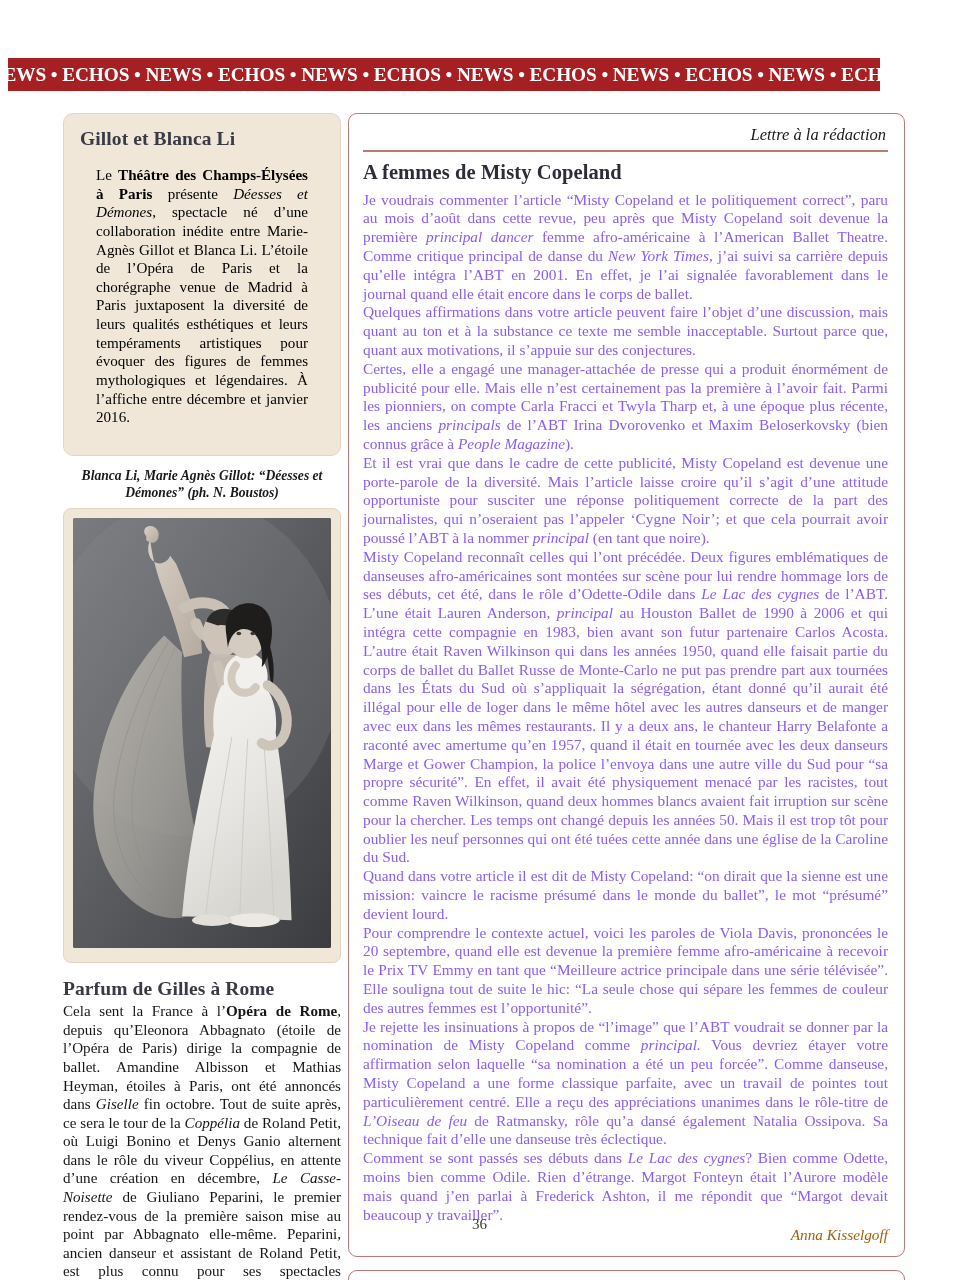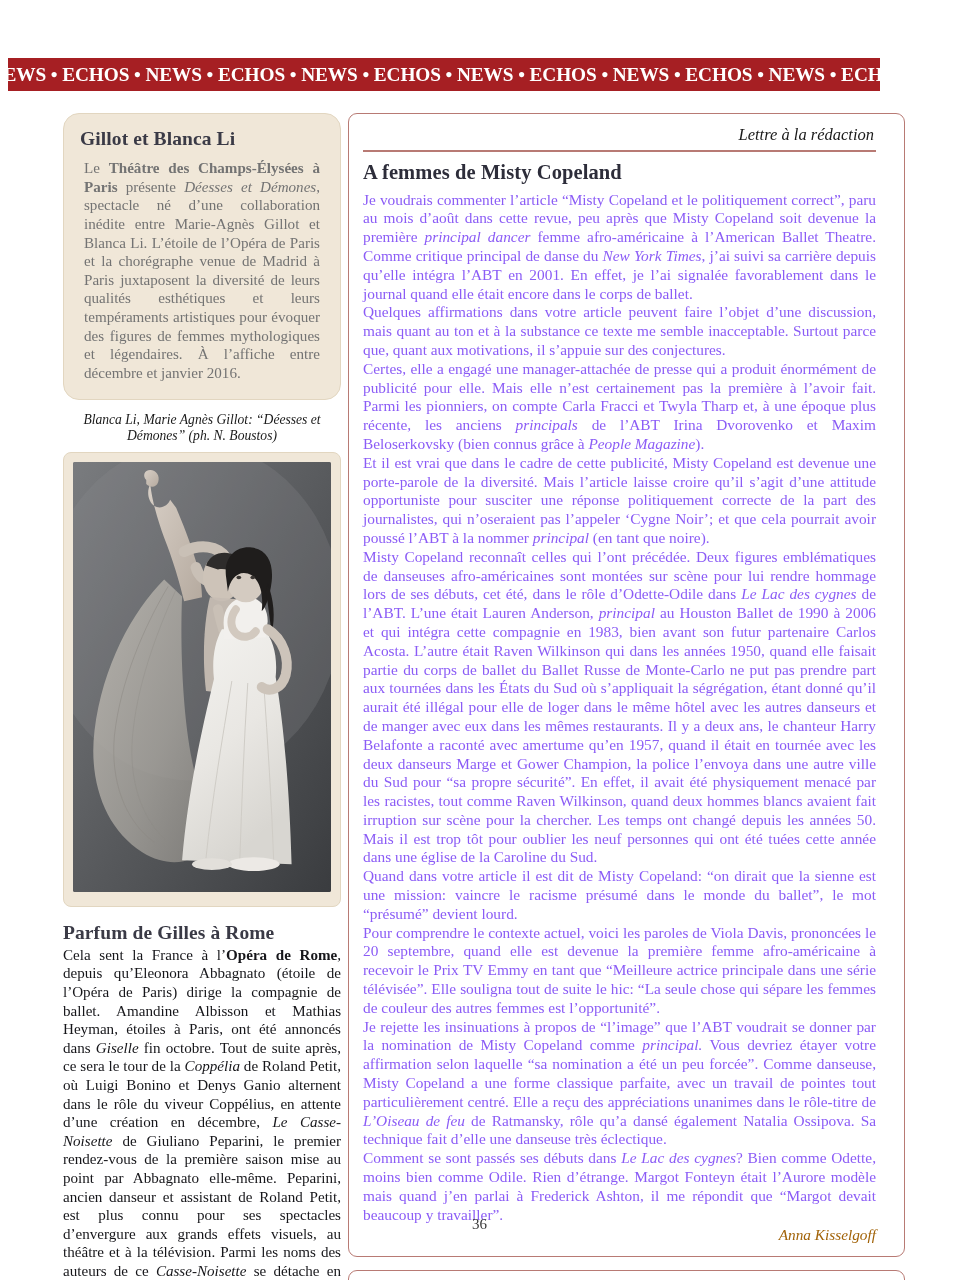--- a/index.html
+++ b/index.html
@@ -52,51 +52,52 @@
   .col-left {
     position: absolute;
     left: 63px;
     top: 113px;
     width: 278px;
   }
 
   .beige-box {
     background: #f0e7d8;
     border: 1px solid #e2d6c0;
-    border-radius: 16px;
+    border-radius: 10px;
     padding: 14px 16px 12px 16px;
     box-sizing: border-box;
     width: 278px;
   }
   .beige-box h2 {
     margin: 0 0 9px 0;
     font-size: 19.5px;
     font-weight: bold;
     color: #3a3a46;
     font-family: "Liberation Serif", "DejaVu Serif", serif;
     letter-spacing: 0.1px;
   }
   .beige-box p {
-    margin: 4px;
+    margin: 16px;
     font-size: 15.1px;
     line-height: 1.235;
     text-align: justify;
     text-justify: inter-word;
     hyphens: manual;
-    color: #737373;
+    color: #000000;
   }
 
   .photo-caption {
     margin: 12px 0 7px 0;
     font-size: 13.6px;
     line-height: 1.22;
     font-style: italic;
     text-align: center;
     color: #1a1a1a;
     padding: 0 6px;
+    font-weight: bold;
   }
 
   .photo-frame {
     width: 278px;
     height: 455px;
     background: #f0e7d8;
     border: 1px solid #e2d6c0;
     border-radius: 8px;
     padding: 9px 9px 14px 9px;
     box-sizing: border-box;
@@ -134,21 +135,21 @@
   
   .col-right {
     position: absolute;
     left: 348px;
     top: 113px;
     width: 557px;
   }
   .letter-box {
     border: 1.2px solid #b87a74;
     border-radius: 9px;
-    padding: 10px 28px 12px 14px;
+    padding: 10px 16px 12px 14px;
     box-sizing: border-box;
     width: 557px;
   }
   .lettre-label {
     text-align: right;
     font-style: italic;
     font-size: 16.5px;
     color: #1a1a1a;
     margin: 1px 2px 5px 0;
   }

